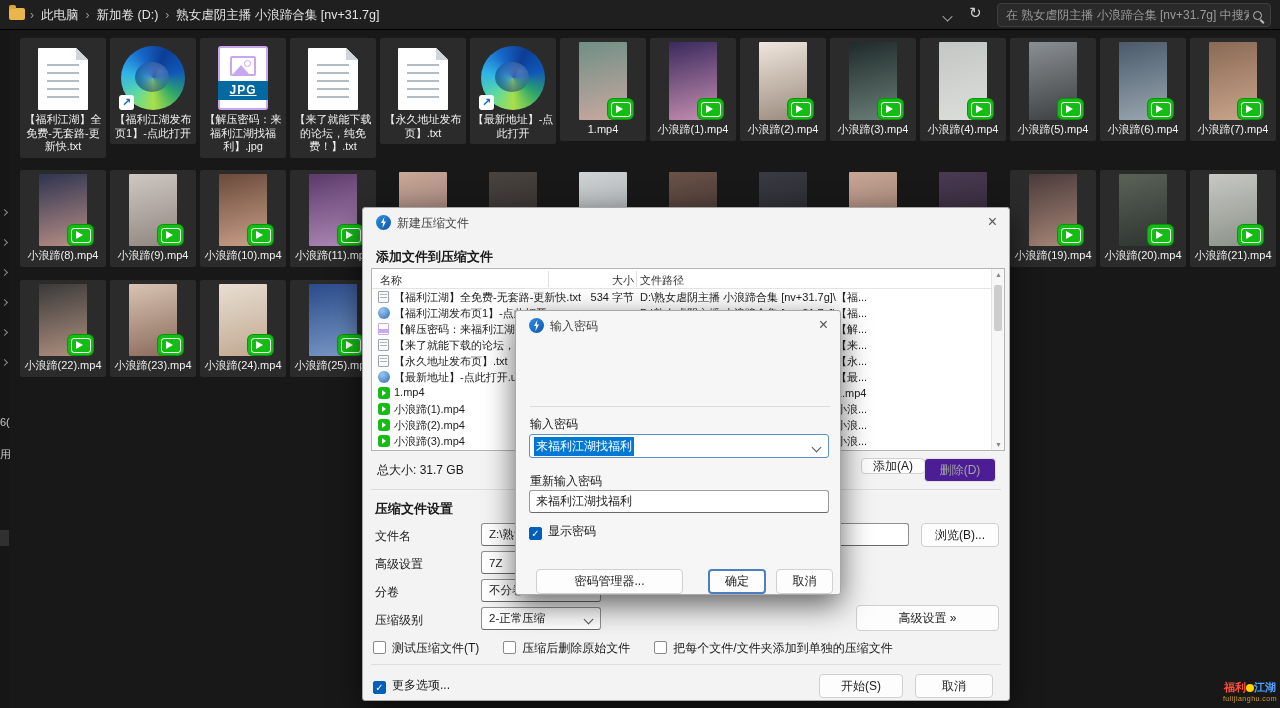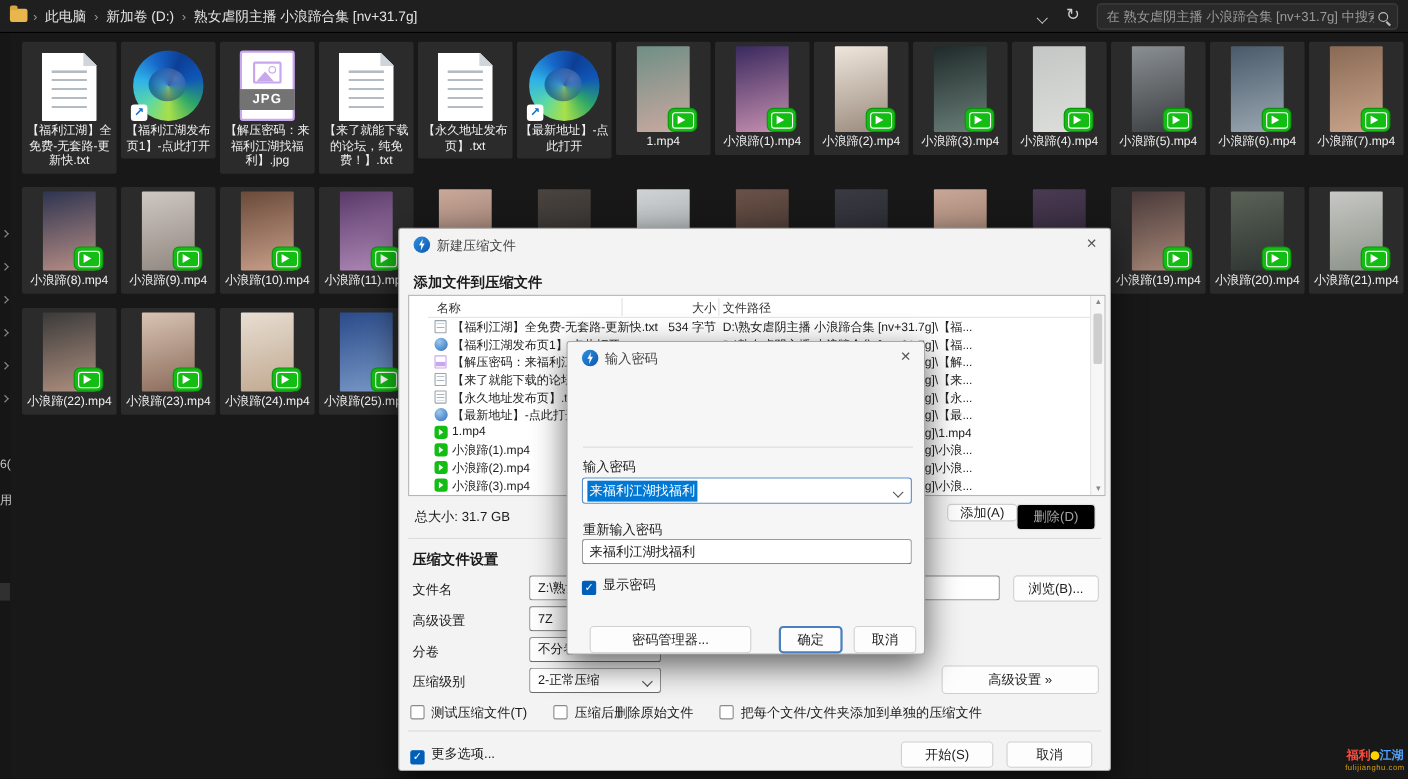--- a/index.html
+++ b/index.html
@@ -47,34 +47,34 @@
   .icon-edge { position:relative; width:64px; height:64px; margin:6px auto 0; border-radius:50%;
     background:conic-gradient(from 230deg,#5ad8a6,#2fb2e8,#1767c9,#0c3e95,#1057b8,#2fa868,#a8df49,#5ad8a6); }
   .icon-edge::after { content:""; position:absolute; left:14px; top:16px; width:34px; height:30px; border-radius:50%;
     background:radial-gradient(circle at 70% 30%, rgba(255,255,255,.25), rgba(10,50,120,.55) 70%); }
   .sc-badge { position:absolute; left:-2px; bottom:0; width:15px; height:15px; background:#fff; border-radius:3px; color:#0b67c8; font-size:11px; line-height:15px; text-align:center; font-weight:bold; z-index:1; }
   
   .icon-jpg { position:relative; width:50px; height:64px; margin:6px auto 0; background:#fff; border:2px solid #c9a7ee; border-radius:3px; }
   .jpg-glyph { position:absolute; left:10px; top:8px; width:26px; height:20px; border:2px solid #c9a7ee; border-radius:2px; }
   .jpg-glyph::before { content:""; position:absolute; right:3px; top:2px; width:5px; height:5px; border:1.4px solid #c9a7ee; border-radius:50%; }
   .jpg-glyph::after { content:""; position:absolute; left:1px; bottom:0; width:0; height:0; border-left:8px solid transparent; border-right:8px solid transparent; border-bottom:9px solid #c9a7ee; }
-  .jpg-band { position:absolute; left:-2px; right:-2px; bottom:8px; height:19px; background:#737373; color:#fff; font-weight:bold; font-size:12px; letter-spacing:1px; text-align:center; line-height:19px; }
+  .jpg-band { position:absolute; left:-2px; right:-2px; bottom:8px; height:19px; background:#0369a1; color:#fff; font-weight:bold; font-size:12px; letter-spacing:1px; text-align:center; line-height:19px;text-decoration:underline; }
 
   
   .dlg { position:absolute; background:#f3f3f3; border:1px solid #a8a8a8; border-radius:3px; box-shadow:0 10px 30px rgba(0,0,0,.6); }
   .dlg-title { position:absolute; left:0; top:0; right:0; height:28px; }
   .dlg-title .ttext { position:absolute; left:34px; top:7px; font-size:12px; color:#444; }
   .app-ico { position:absolute; left:13px; top:7px; width:15px; height:15px; border-radius:50%; background:linear-gradient(135deg,#2e8fe0,#0f57ad); }
   .app-ico::after { content:""; position:absolute; left:3px; top:2px; width:9px; height:11px; background:#fff;
     clip-path:polygon(60% 0,22% 55%,45% 55%,38% 100%,78% 40%,52% 40%); }
   .dlg-x { position:absolute; right:12px; top:5px; font-size:16px; color:#555; cursor:default; }
 
   .archive { left:362px; top:207px; width:648px; height:494px; z-index:5; }
   .arc-head { position:absolute; left:13px; top:40px; font-size:13px; font-weight:bold; color:#1a1a1a; }
-  .flist { position:absolute; left:8px; top:60px; width:634px; height:183px; background:#fff; border:1px solid #b5b5b5; overflow:hidden; font-size:11px; color:#222;padding-left:17px; }
+  .flist { position:absolute; left:8px; top:60px; width:634px; height:183px; background:#fff; border:1px solid #b5b5b5; overflow:hidden; font-size:11px; color:#222; }
   .fl-head { position:relative; height:20px; border-bottom:1px solid #e4e4e4; color:#333; }
   .fl-head .h-name { position:absolute; left:8px; top:4px; }
   .fl-head .h-size { position:absolute; left:180px; width:82px; top:4px; text-align:right; }
   .fl-head .h-path { position:absolute; left:268px; top:4px; }
   .fl-head .vsep { position:absolute; top:2px; height:16px; width:1px; background:#e0e0e0; }
   .lrow { position:relative; height:16px; }
   .lrow .lname { position:absolute; left:22px; top:1px; white-space:nowrap; }
   .lrow .lsize { position:absolute; left:180px; width:82px; top:1px; text-align:right; white-space:nowrap; }
   .lrow .lpath { position:absolute; left:268px; top:1px; max-width:346px; white-space:nowrap; overflow:hidden; text-overflow:ellipsis; }
   .lico { position:absolute; left:6px; top:2px; width:11px; height:12px; }
@@ -84,21 +84,21 @@
   .lico.jpg { background:#fff; border:1px solid #c9a7ee; border-radius:1px; }
   .lico.jpg::after { content:""; position:absolute; left:0; right:0; bottom:1px; height:4px; background:#c9a7ee; }
   .lico.video { width:12px; height:12px; background:#14bd14; border-radius:3px; }
   .lico.video::after { content:""; position:absolute; left:4px; top:3px; border-left:4px solid #fff; border-top:3px solid transparent; border-bottom:3px solid transparent; }
   .lscroll { position:absolute; right:0; top:0; width:13px; height:100%; background:#f7f7f7; border-left:1px solid #e4e4e4; }
   .lthumb { position:absolute; left:2px; right:2px; top:16px; height:46px; background:#cdcdcd; border-radius:2px; }
   .larrow { position:absolute; left:0; width:13px; text-align:center; font-size:7px; color:#888; }
 
   .total { position:absolute; left:14px; top:254px; font-size:12px; color:#1a1a1a; }
   .btn { position:absolute; background:#fdfdfd; border:1px solid #d0d0d0; border-radius:4px; font-size:12px; color:#1b1b1b; display:flex; align-items:center; justify-content:center; cursor:default; }
-  .btn.disabled { color:#a2a2a2; background:#000000; border-color:#e2e2e2; }
+  .btn.disabled { color:#a2a2a2; background:#4c1d95; border-color:#e2e2e2; }
   .hr { position:absolute; left:8px; right:8px; height:1px; background:#dcdcdc; }
   .sec-head { position:absolute; left:12px; top:292px; font-size:13px; font-weight:bold; color:#1a1a1a; }
   .flabel { position:absolute; left:12px; font-size:12px; color:#1a1a1a; }
   .finput { position:absolute; left:118px; height:23px; background:#fff; border:1px solid #8f8f8f; border-bottom-color:#6a6a6a; border-radius:3px; font-size:11.5px; color:#1a1a1a; display:flex; align-items:center; padding:0 7px; white-space:nowrap; overflow:hidden; }
   .chev { width:7px; height:7px; border-right:1.4px solid #555; border-bottom:1.4px solid #555; transform:rotate(45deg); position:absolute; right:8px; top:8px; }
   .cbrow { position:absolute; left:10px; top:432px; display:flex; gap:24px; font-size:12px; color:#1a1a1a; align-items:center; }
   .cb { width:13px; height:13px; border:1px solid #8a8a8a; border-radius:2px; background:#fff; display:inline-block; vertical-align:-2px; margin-right:6px; }
   .cb.checked { background:#005fb8; border-color:#005fb8; color:#fff; font-size:10px; line-height:12px; text-align:center; }
   .more { position:absolute; left:10px; top:469px; font-size:12px; color:#1a1a1a; }
 

